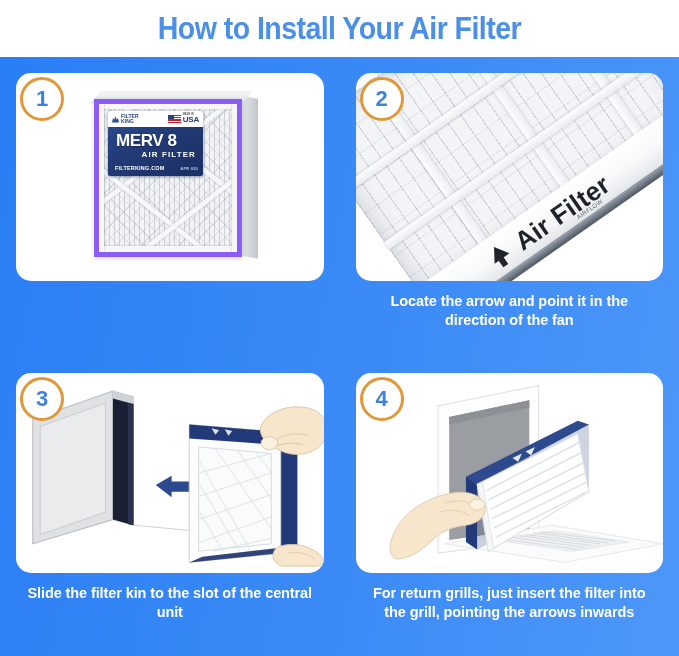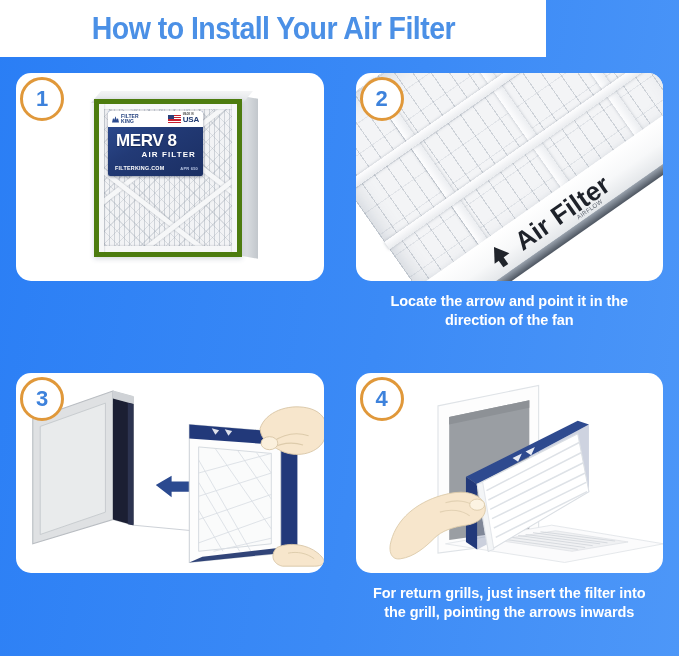--- a/index.html
+++ b/index.html
@@ -11,21 +11,21 @@
   }
   #page{
     position:relative;
     width:679px;height:656px;
     background:linear-gradient(100deg,#2a7ef5 0%,#3b8af6 55%,#4d97f8 100%);
     overflow:hidden;
   }
 
   
   #header{
-    position:absolute;left:0;top:0;width:546px;height:57px;
+    position:absolute;left:0;top:0;width:679px;height:57px;
     background:#ffffff;
     display:flex;align-items:center;justify-content:center;
   }
   #header-title{
     font-family:"Liberation Sans", sans-serif;
     font-weight:bold;
     font-size:31px;
     letter-spacing:-0.6px;
     color:#4b90e6;
     transform:scaleX(0.92);
@@ -92,21 +92,21 @@
     transform:skewY(10deg);
   }
   .p1-top{
     position:absolute;left:6px;top:-2px;width:152px;height:12px;
     background:linear-gradient(180deg,#f4f5f6,#dfe2e5);
     transform:skewX(-40deg);
   }
   .p1-face{
     position:absolute;left:4px;top:6px;width:148px;height:158px;
     background:#f2f3f5;
-    border:5px solid #4d7c0f;
+    border:5px solid #8b5cf6;
     box-sizing:border-box;
     box-shadow:0 2px 5px rgba(40,60,90,.18);
     overflow:hidden;
   }
   
   .p1-pleats{
     position:absolute;inset:0;
     background:
       repeating-linear-gradient(90deg,
         rgba(170,178,188,.50) 0px,
@@ -407,20 +407,21 @@
             </g>
 
             <g>
               <path d="M280,180 C292,174 312,176 324,186 C334,194 332,200 320,200 L286,200 C276,198 272,188 280,180 Z" fill="#f7e6cc" stroke="#d9c7a8" stroke-width="1"></path>
               <path d="M292,186 C302,184 312,186 320,192" fill="none" stroke="#ddcbab" stroke-width="1"></path>
             </g>
           </svg>
         </div>
 
       </div>
+      <div class="caption">Slide the filter kin to the slot of the central unit</div>
     </div>
 
     <div class="step step-4">
       <div class="card">
 
         <div class="badge">
           <span>4</span>
         </div>
 
         <div class="p4-stage">

